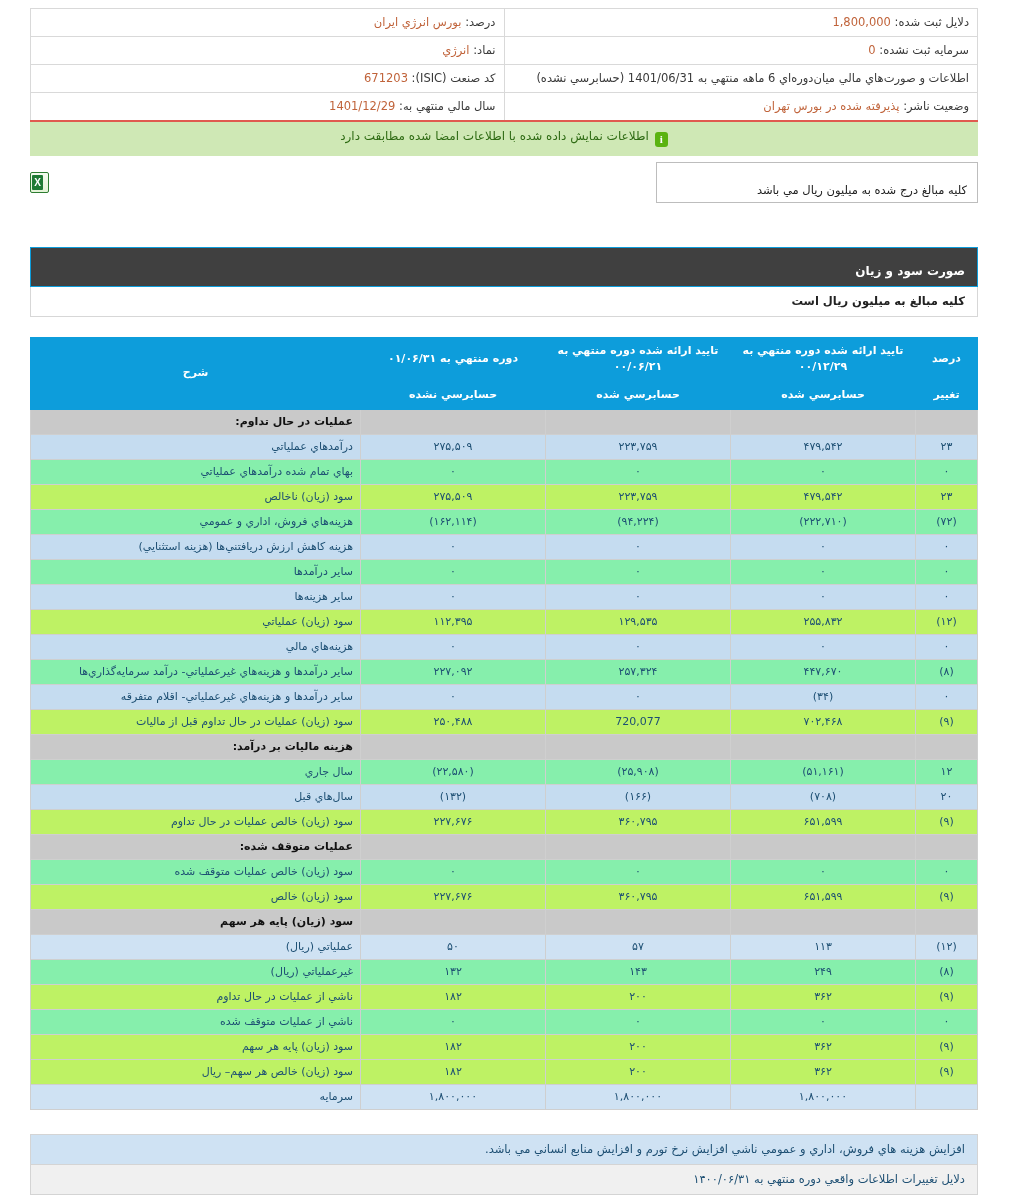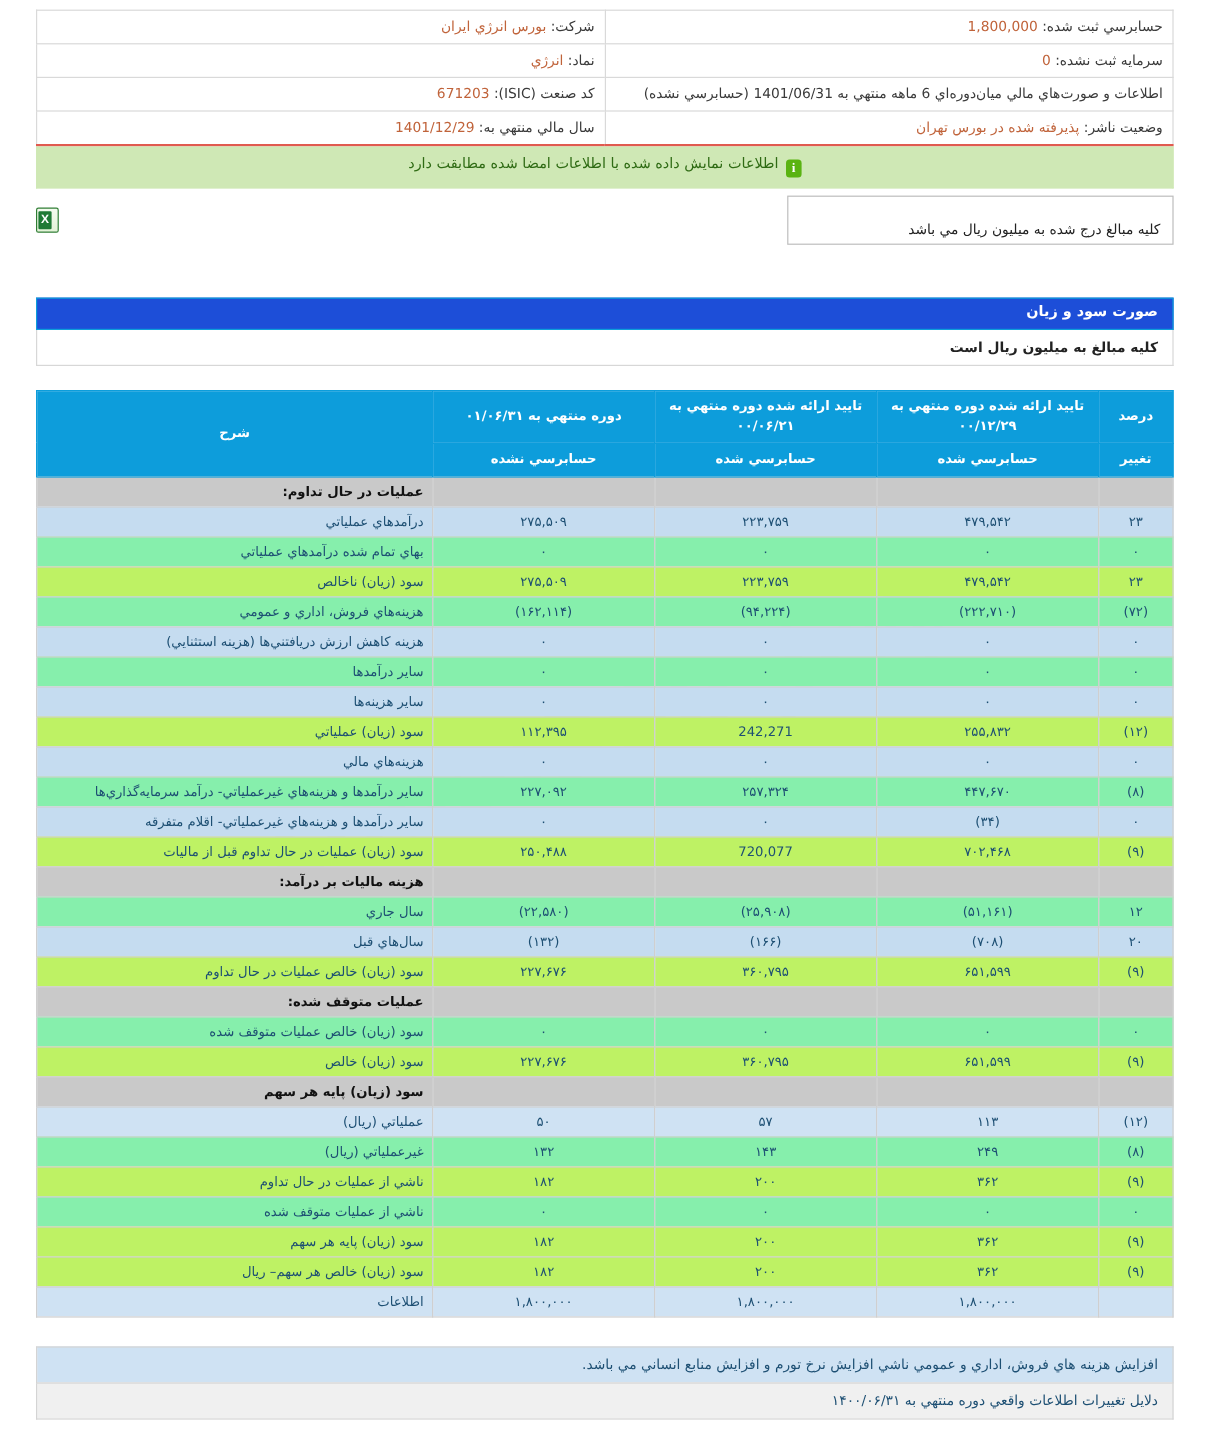--- a/index.html
+++ b/index.html
@@ -79,22 +79,22 @@
   }
   .xls-icon .x{
     position:absolute;left:2px;top:3px;width:11px;height:15px;background:#1f7a35;
     color:#fff;font-size:10px;font-weight:bold;line-height:15px;text-align:center;
     font-family:"Liberation Sans",sans-serif;border-radius:1px;
   }
 
   
   .sec-wrap{margin:44px 36px 0 30px;position:relative;z-index:10;}
   .sec-title{
-    background:#1d4ed8;color:#fff;font-weight:bold;font-size:12px;
-    padding:3px 12px 8px 12px;text-align:right;
+    background:#404040;color:#fff;font-weight:bold;font-size:12px;
+    padding:16px 12px 8px 12px;text-align:right;
     border:1px solid #0d9ddb;
   }
   .sec-sub{
     border:1px solid #d7d7d7;border-top:none;background:#fff;
     padding:7px 12px 8px 12px;text-align:right;font-weight:bold;
     font-size:11.5px;color:#222;
   }
 
   
   .fin-wrap{margin:20px 36px 0 30px;position:relative;z-index:10;}
@@ -146,25 +146,25 @@
 
   <div class="watermark">
     <span>@codal360_ir</span>
   </div>
 
   <div class="id-wrap">
     <table class="idtbl">
       <tbody>
         <tr>
           <td class="cell-left">
-            <span class="lbl">حسابرسي ثبت شده:</span>
+            <span class="lbl">دلايل ثبت شده:</span>
             <span class="val-num">1,800,000</span>
           </td>
           <td class="cell-right">
-            <span class="lbl">شرکت:</span>
+            <span class="lbl">درصد:</span>
             <span class="val">بورس انرژي ايران</span>
           </td>
         </tr>
         <tr>
           <td class="cell-left">
             <span class="lbl">سرمايه ثبت نشده:</span>
             <span class="val-num">0</span>
           </td>
           <td class="cell-right">
             <span class="lbl">نماد:</span>
@@ -288,21 +288,21 @@
           <tr class="blue">
             <td class="pct">۰</td>
             <td class="num">۰</td>
             <td class="num">۰</td>
             <td class="num">۰</td>
             <td class="desc">ساير هزينه‌ها</td>
           </tr>
           <tr class="gold">
             <td class="pct neg">(۱۲)</td>
             <td class="num">۲۵۵,۸۳۲</td>
-            <td class="num">242,271</td>
+            <td class="num">۱۲۹,۵۳۵</td>
             <td class="num">۱۱۲,۳۹۵</td>
             <td class="desc">سود (زيان) عملياتي</td>
           </tr>
           <tr class="blue">
             <td class="pct">۰</td>
             <td class="num">۰</td>
             <td class="num">۰</td>
             <td class="num">۰</td>
             <td class="desc">هزينه‌هاي مالي</td>
           </tr>
@@ -423,21 +423,21 @@
             <td class="num">۳۶۲</td>
             <td class="num">۲۰۰</td>
             <td class="num">۱۸۲</td>
             <td class="desc">سود (زيان) خالص هر سهم– ريال</td>
           </tr>
           <tr class="lightblue">
             <td class="pct"></td>
             <td class="num">۱,۸۰۰,۰۰۰</td>
             <td class="num">۱,۸۰۰,۰۰۰</td>
             <td class="num">۱,۸۰۰,۰۰۰</td>
-            <td class="desc">اطلاعات</td>
+            <td class="desc">سرمايه</td>
           </tr>
         </tbody>
     </table>
   </div>
 
   <div class="notes-wrap">
     <table class="notes">
       <tbody id="notes-body">
           <tr class="n-blue">
             <td>افزايش هزينه هاي فروش، اداري و عمومي ناشي افزايش نرخ تورم و افزايش منابع انساني مي باشد.</td>

